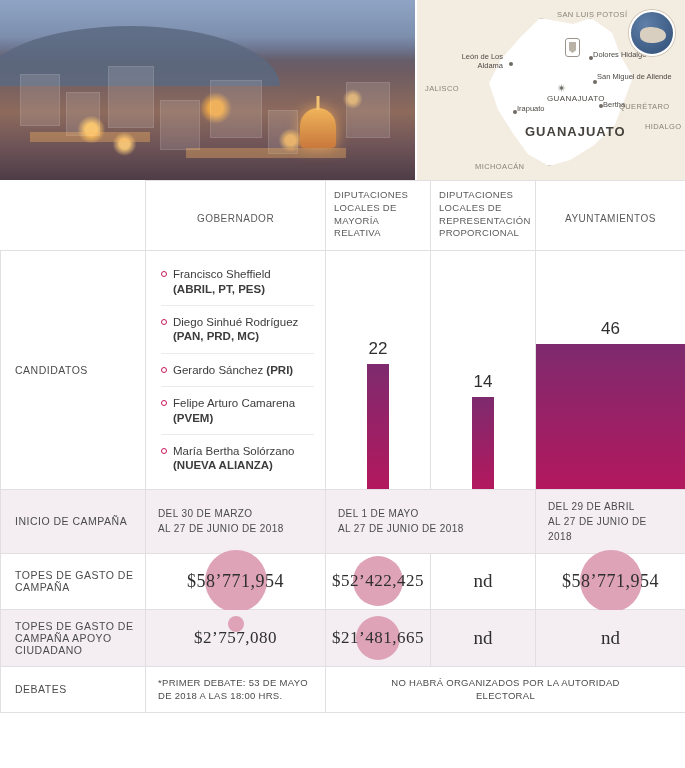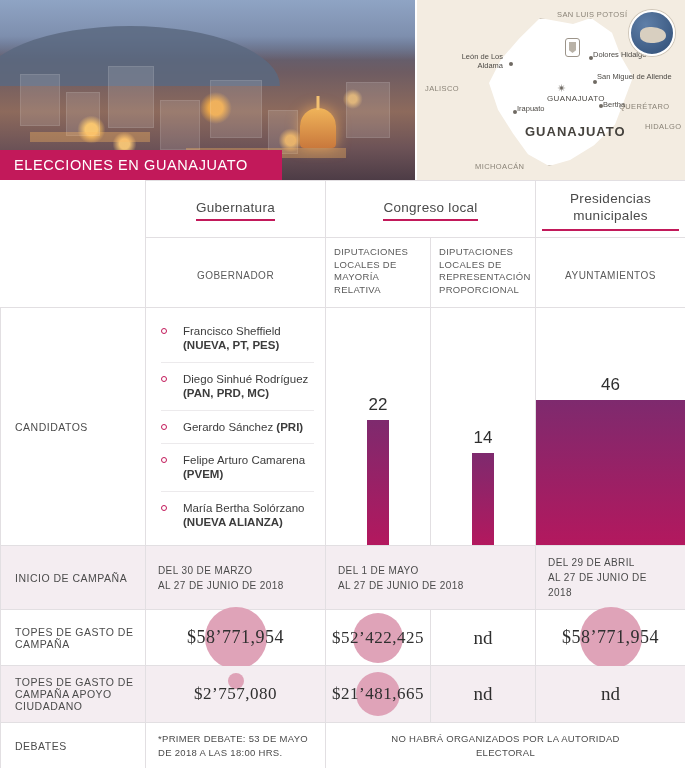--- a/index.html
+++ b/index.html
@@ -127,21 +127,21 @@
     display: inline-block; padding-bottom: 4px; border-bottom: 2px solid #c2195a;
   }
   .hdr-title.two { line-height: 1.25; }
   .sub-cell { text-align: center; padding: 8px 8px 10px; vertical-align: top; }
   .sub-centered { font-size: 10px; letter-spacing: 0.5px; color: #5a5a5a; padding-top: 16px; }
   .sub-left { text-align: left; font-size: 9.5px; line-height: 1.35; color: #5a5a5a; letter-spacing:0.3px; }
 
   
   .cand-list { padding: 6px 10px 6px 14px; }
   .cand {
-    display: flex; align-items: flex-start; gap: 16px;
+    display: flex; align-items: flex-start; gap: 6px;
     padding: 9px 0; border-bottom: 1px solid #eceaec; font-size: 11.5px; line-height: 1.25;
   }
   .cand:last-child { border-bottom: none; }
   .cand .bullet {
     flex: 0 0 auto; width: 6px; height: 6px; margin-top: 4px; border-radius: 50%;
     border: 1.5px solid #c2195a; background: #ffffff;
   }
   .cand .nm { color: #3c3c3c; }
   .cand .pt { font-weight: bold; color: #3c3c3c; }
 
@@ -185,21 +185,20 @@
       <div class="bld" style="left:66px;  top:92px;  width:34px; height:44px;"></div>
       <div class="bld" style="left:108px; top:66px;  width:46px; height:62px;"></div>
       <div class="bld" style="left:160px; top:100px; width:40px; height:50px;"></div>
       <div class="bld" style="left:210px; top:80px;  width:52px; height:58px;"></div>
       <div class="bld" style="left:268px; top:110px; width:30px; height:44px;"></div>
       <div class="bld" style="left:346px; top:82px;  width:44px; height:56px;"></div>
       <div class="warm" style="left:30px;  top:132px; width:120px; height:10px;"></div>
       <div class="warm" style="left:186px; top:148px; width:160px; height:10px;"></div>
       <div class="dome"></div>
 
-      <div class="banner">ELECCIONES EN GUANAJUATO</div>
     </div>
 
     <div class="map">
       <div class="shape"></div>
 
       <div class="mlabel" style="left:140px; top:10px;">SAN LUIS POTOSÍ</div>
       <div class="mlabel" style="left:8px;   top:84px;">JALISCO</div>
       <div class="mlabel" style="left:202px; top:102px;">QUERÉTARO</div>
       <div class="mlabel" style="left:228px; top:122px;">HIDALGO</div>
       <div class="mlabel" style="left:58px;  top:162px;">MICHOACÁN</div>
@@ -228,51 +227,39 @@
   <table class="grid">
     <colgroup>
       <col class="col-lab">
         <col class="col-gub">
         <col class="col-mr">
         <col class="col-rp">
         <col class="col-pm">
     </colgroup>
 
     <tbody>
-        <tr>
-      <td style="border:none;background:#fff;"></td>
-      <td class="hdr-cell">
-        <span class="hdr-title">Gubernatura</span>
-      </td>
-      <td class="hdr-cell" colspan="2">
-        <span class="hdr-title">Congreso local</span>
-      </td>
-      <td class="hdr-cell">
-        <span class="hdr-title two">Presidencias municipales</span>
-      </td>
-    </tr>
 
     <tr>
       <td style="border:none;background:#fff;"></td>
       <td class="sub-cell sub-centered">GOBERNADOR</td>
       <td class="sub-cell sub-left">DIPUTACIONES LOCALES DE MAYORÍA RELATIVA</td>
       <td class="sub-cell sub-left">DIPUTACIONES LOCALES DE REPRESENTACIÓN PROPORCIONAL</td>
       <td class="sub-cell sub-centered">AYUNTAMIENTOS</td>
     </tr>
 
     <tr>
       <td class="rowlabel">CANDIDATOS</td>
 
       <td>
         <div class="cand-list">
           <div class="cand">
             <span class="bullet"></span>
             <span>
               <span class="nm">Francisco Sheffield</span><br>
-              <span class="pt">(NUEVA, PT, PES)</span>
+              <span class="pt">(ABRIL, PT, PES)</span>
             </span>
           </div>
           <div class="cand">
             <span class="bullet"></span>
             <span>
               <span class="nm">Diego Sinhué Rodríguez</span><br>
               <span class="pt">(PAN, PRD, MC)</span>
             </span>
           </div>
           <div class="cand">

